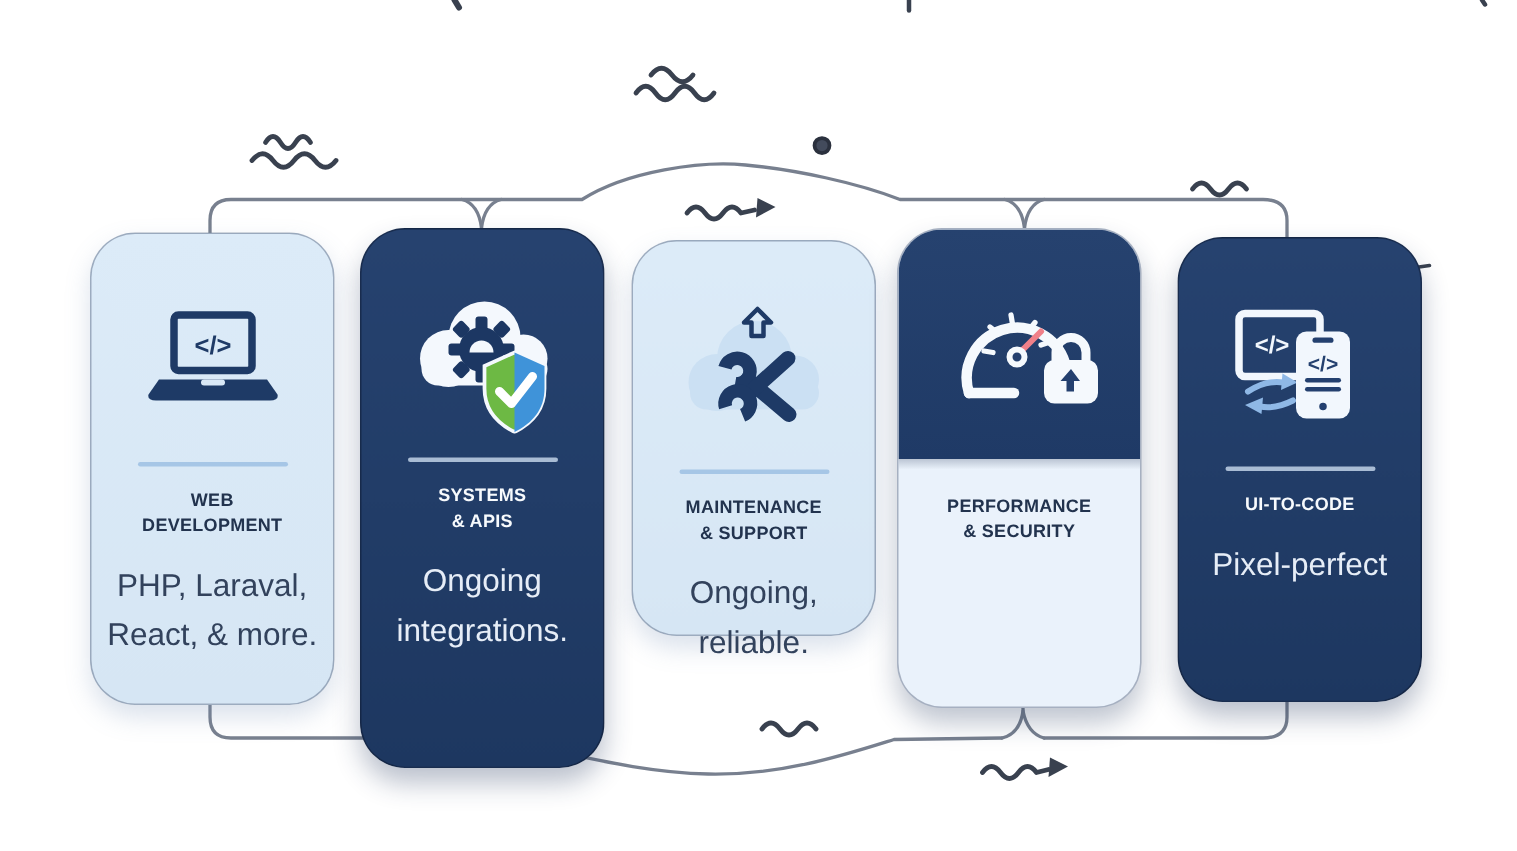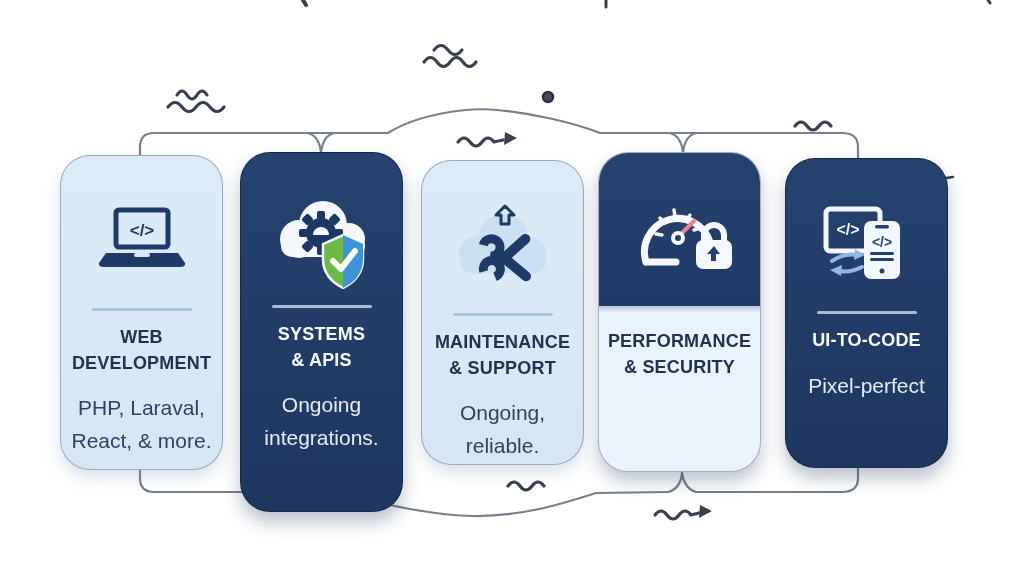--- a/index.html
+++ b/index.html
@@ -34,21 +34,21 @@
     display:flex;align-items:center;justify-content:center;
   }
   .split-shadow{width:100%;height:7px;flex:0 0 auto;
     background:linear-gradient(rgba(20,35,70,.22),rgba(20,35,70,0));}
   .icon-wrap{height:116px;margin-top:28px;display:flex;align-items:center;justify-content:center;flex:0 0 auto;}
   .split .icon-wrap,.split-top .icon-wrap{margin-top:0;height:auto;}
   .divider{width:100px;height:3px;border-radius:2px;margin-top:8px;flex:0 0 auto;}
   .light .divider{background:#a6c6e6;}
   .dark .divider{background:#a9bcd4;}
   .title{
-    margin:14px 0 0 0;font-size:18px;font-weight:700;letter-spacing:.2px;
+    margin:14px 0 0 0;font-size:12px;font-weight:700;letter-spacing:.2px;
     line-height:1.42;text-align:center;
   }
   .light .title,.split .title{color:#22334e;}
   .dark .title{color:#f7fafd;}
   .split .title{margin-top:16px;}
   .subtitle{
     margin:16px 0 0 0;font-size:21px;line-height:1.55;text-align:center;font-weight:400;
   }
   .light .subtitle,.split .subtitle{color:#32425c;margin-top:16px;}
   .dark .subtitle{color:#e6edf7;}
@@ -149,21 +149,21 @@
     <h3 class="title">
       <span>SYSTEMS</span>
       <span>&amp; APIS</span>
     </h3>
     <p class="subtitle">
       <span>Ongoing</span>
       <span>integrations.</span>
     </p>
   </article>
 
-  <article class="card light" style="left:421px;top:160px;height:305px;">
+  <article class="card light" style="left:421px;top:160px;height:264px;">
     <div class="icon-wrap">
       <svg viewBox="0 0 110 100" width="110" height="100">
         <g fill="#cbe0f3">
           <circle cx="30" cy="58" r="19"></circle>
             <circle cx="55" cy="42" r="25"></circle>
             <circle cx="82" cy="56" r="16"></circle>
           <rect x="12" y="54" width="86" height="22" rx="11"></rect>
         </g>
         <path d="M57 9 l9 9 h-5 v9 h-8 v-9 h-5 z" fill="none" stroke="#1e3a66" stroke-width="3" stroke-linejoin="round"></path>
         <g transform="translate(55,60) rotate(40)">

